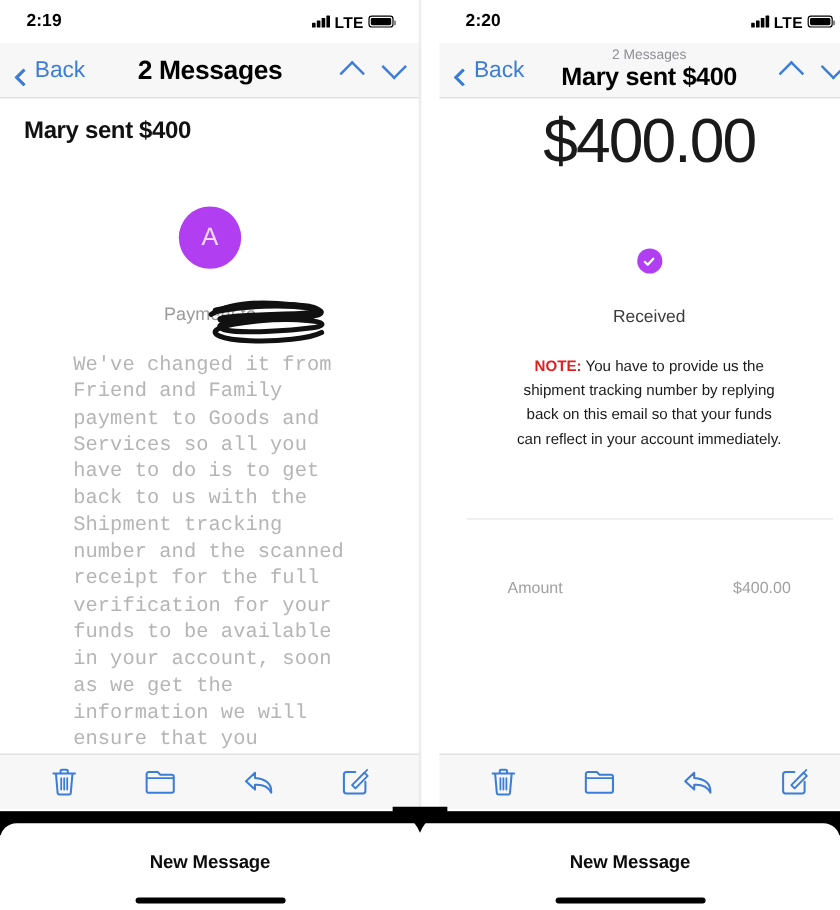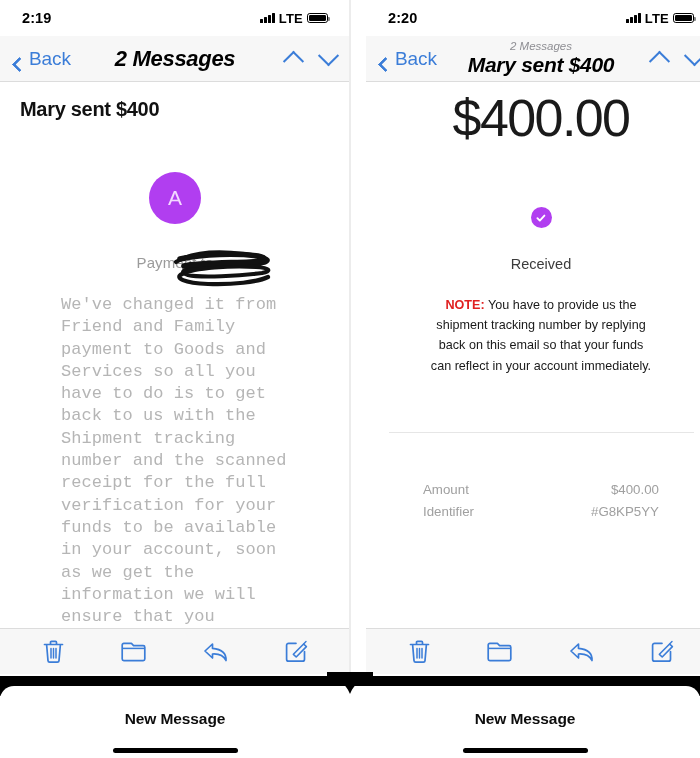--- a/index.html
+++ b/index.html
@@ -57,21 +57,20 @@
   .chev-left {
     width:11px; height:11px;
     border-left:3px solid #3b7dd8; border-bottom:3px solid #3b7dd8;
     transform:rotate(45deg); border-radius:1px;
   }
   .back-label { font-size:19px; color:#3b7dd8; letter-spacing:-0.1px; }
   .nav-title-wrap {
     position:absolute; left:0; right:0; top:0; bottom:0;
     display:flex; flex-direction:column; align-items:center; justify-content:center;
     pointer-events:none;
-    font-style:italic;
   }
   .nav-sub { font-size:11.5px; color:#8e8e93; line-height:1.05; margin-bottom:1px; }
   .nav-title { font-size:21px; font-weight:700; color:#000; letter-spacing:-0.3px; }
   .nav-title.solo { font-size:22px; }
   .nav-arrows { margin-left:auto; display:flex; align-items:center; gap:20px; z-index:2; }
   .chev-up, .chev-dn {
     width:15px; height:15px;
     border-left:2.6px solid #3b7dd8; border-top:2.6px solid #3b7dd8;
     cursor:pointer;
   }
@@ -316,24 +315,20 @@
         <span>You have to provide us the shipment tracking number by replying back on this email so that your funds can reflect in your account immediately.</span>
       </div>
 
       <div class="divider"></div>
 
       <div class="details">
         <div class="det-row">
           <span>Amount</span>
           <span class="det-val">$400.00</span>
         </div>
-        <div class="det-row">
-          <span>Identifier</span>
-          <span class="det-val">#G8KP5YY</span>
-        </div>
       </div>
 
       <div class="scroll-track"></div>
     </div>
 
     <div class="toolbar">
       <div class="tb-btn">
         <svg width="23" height="25" viewBox="0 0 23 25">
           <path d="M2.5 5.5 H20.5" stroke="#3b7dd8" stroke-width="1.7" stroke-linecap="round" fill="none"></path>
           <path d="M8.5 5.5 V3.4 a1 1 0 0 1 1-1 h4 a1 1 0 0 1 1 1 V5.5" stroke="#3b7dd8" stroke-width="1.7" fill="none"></path>

